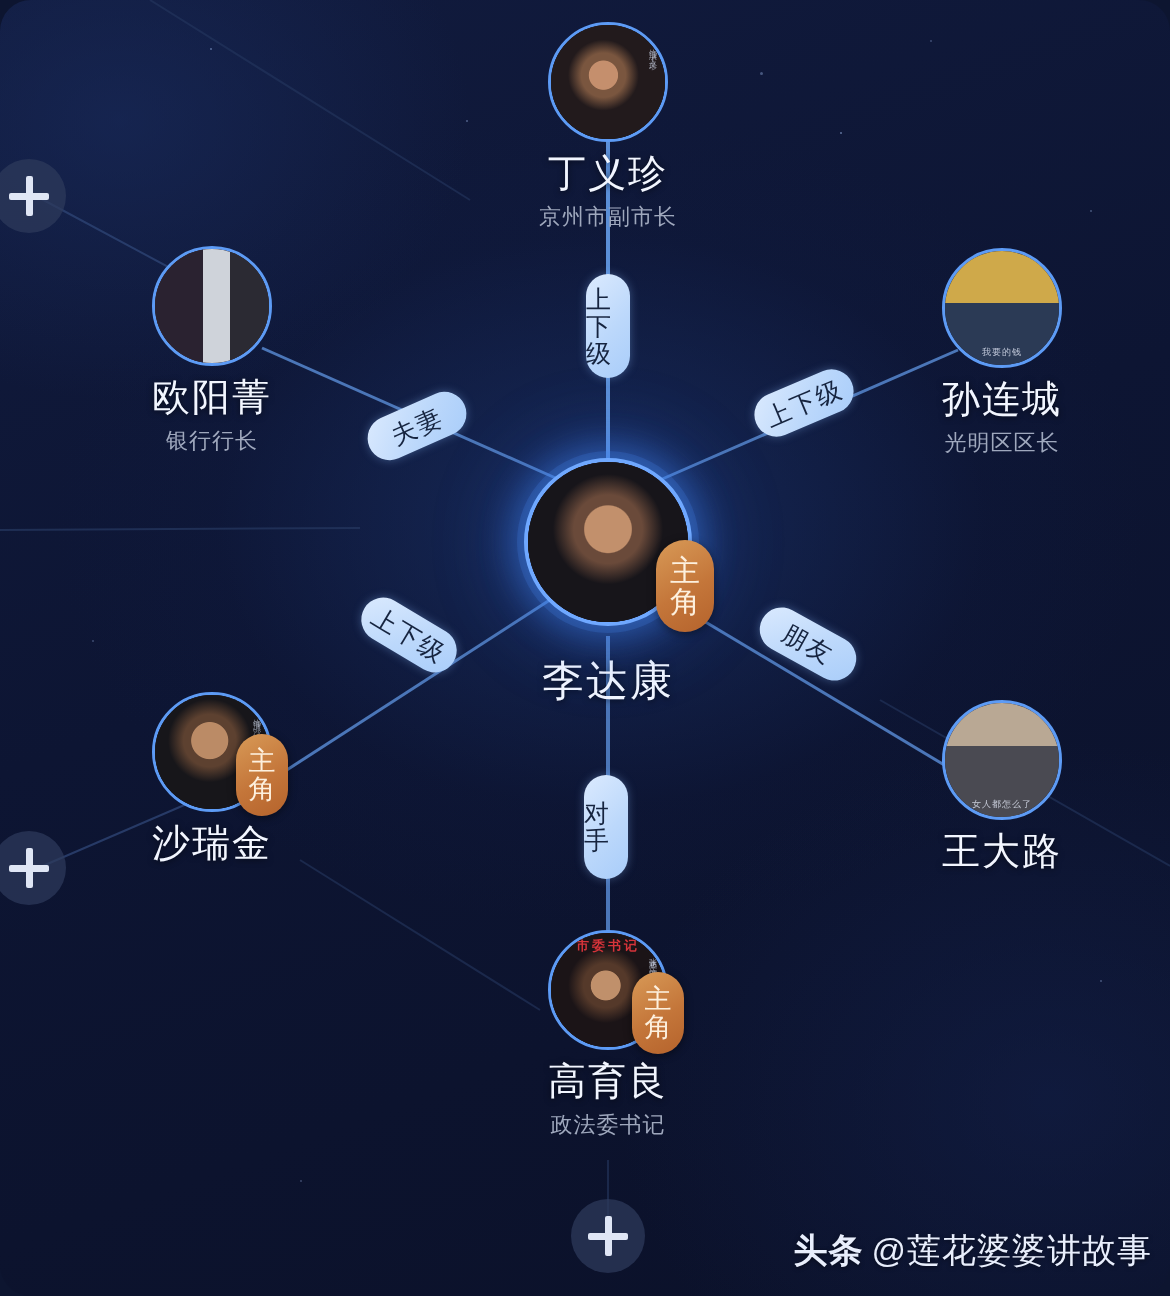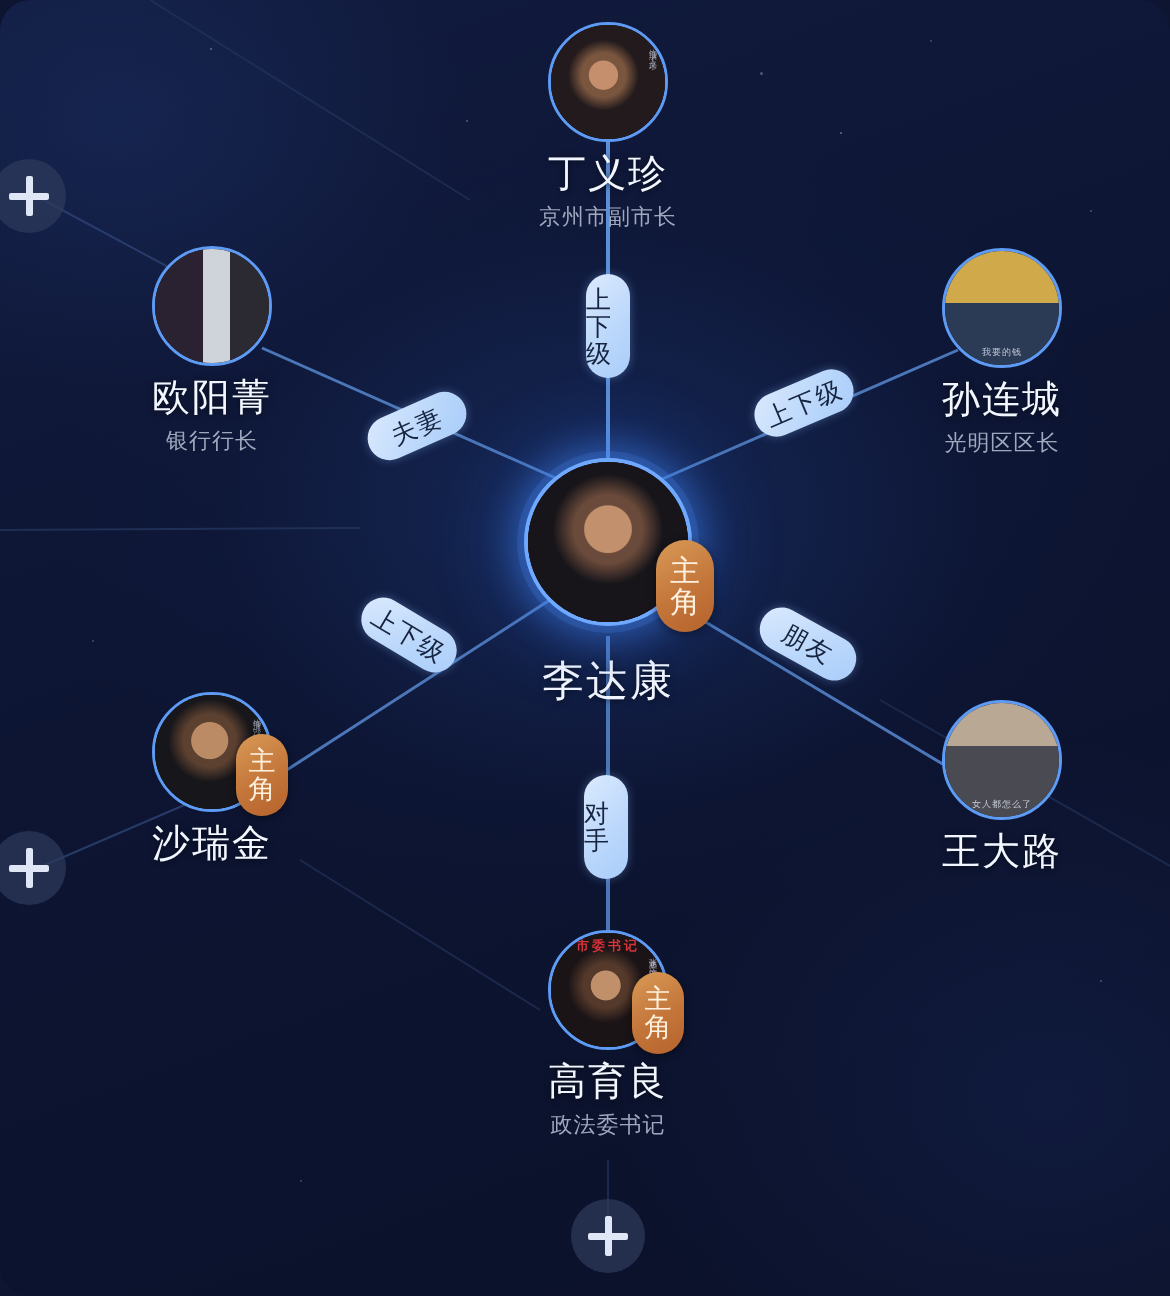--- a/index.html
+++ b/index.html
@@ -288,14 +288,18 @@
   <div class="addbtn" style="left:-8px; top:159px;">
     <div class="plus"></div>
   </div>
   <div class="addbtn" style="left:-8px; top:831px;">
     <div class="plus"></div>
   </div>
   <div class="addbtn" style="left:571px; top:1199px;">
     <div class="plus"></div>
   </div>
 
+  <div class="watermark">
+    <span class="wm-brand">头条</span>
+    <span>@莲花婆婆讲故事</span>
+  </div>
 
 </div>
 
 </body></html>

